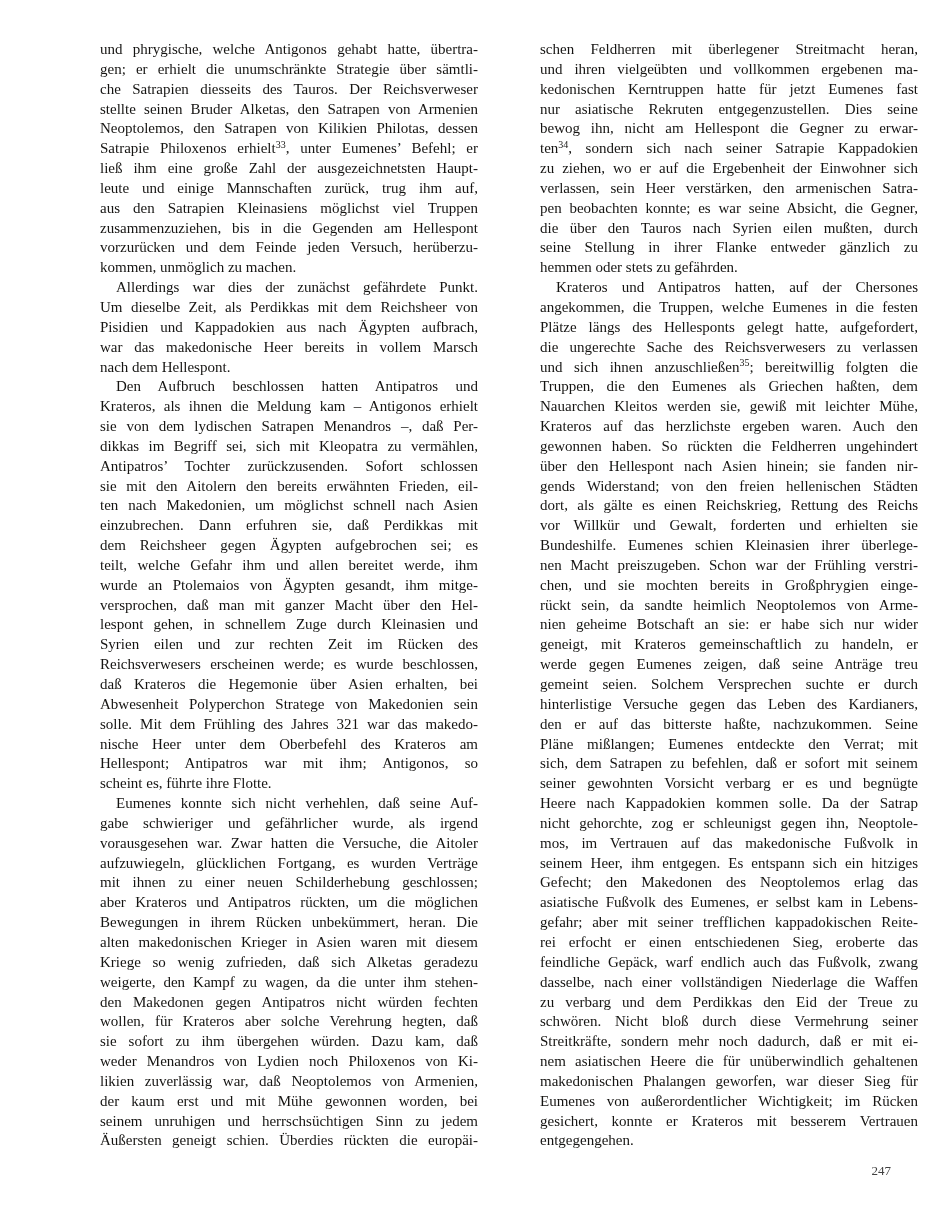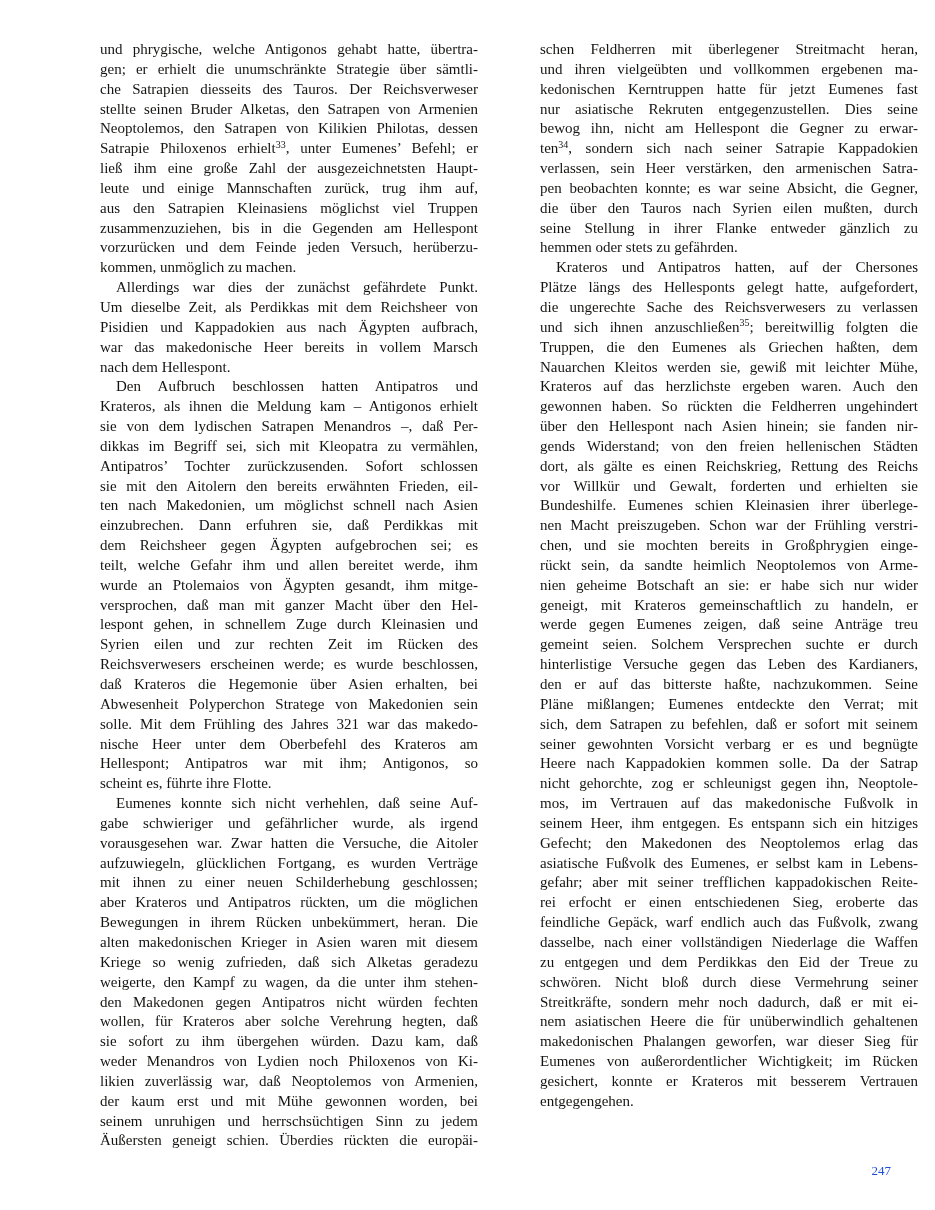--- a/index.html
+++ b/index.html
@@ -43,21 +43,21 @@
     letter-spacing: 0;
   }
   .page-number {
     position: absolute;
     left: 513px;
     top: 1163px;
     width: 378px;
     text-align: right;
     font-size: 13px;
     line-height: 16px;
-    color: #1d4ed8;
+    color: #404040;
   }
 </style>
 </head>
 <body>
 
 <div class="page">
   <div class="column col-left">
       <div class="paragraph">
         <div class="line">und phrygische, welche Antigonos gehabt hatte, übertra-</div>
         <div class="line">gen; er erhielt die unumschränkte Strategie über sämtli-</div>
@@ -124,28 +124,30 @@
       </div>
     </div>
   <div class="column col-right">
       <div class="paragraph">
         <div class="line">schen Feldherren mit überlegener Streitmacht heran,</div>
         <div class="line">und ihren vielgeübten und vollkommen ergebenen ma-</div>
         <div class="line">kedonischen Kerntruppen hatte für jetzt Eumenes fast</div>
         <div class="line">nur asiatische Rekruten entgegenzustellen. Dies seine</div>
         <div class="line">bewog ihn, nicht am Hellespont die Gegner zu erwar-</div>
         <div class="line">ten<sup>34</sup>, sondern sich nach seiner Satrapie Kappadokien</div>
+        <div class="line">zu ziehen, wo er auf die Ergebenheit der Einwohner sich</div>
         <div class="line">verlassen, sein Heer verstärken, den armenischen Satra-</div>
         <div class="line">pen beobachten konnte; es war seine Absicht, die Gegner,</div>
         <div class="line">die über den Tauros nach Syrien eilen mußten, durch</div>
         <div class="line">seine Stellung in ihrer Flanke entweder gänzlich zu</div>
         <div class="line flush">hemmen oder stets zu gefährden.</div>
       </div>
       <div class="paragraph">
         <div class="line indent">Krateros und Antipatros hatten, auf der Chersones</div>
+        <div class="line">angekommen, die Truppen, welche Eumenes in die festen</div>
         <div class="line">Plätze längs des Hellesponts gelegt hatte, aufgefordert,</div>
         <div class="line">die ungerechte Sache des Reichsverwesers zu verlassen</div>
         <div class="line">und sich ihnen anzuschließen<sup>35</sup>; bereitwillig folgten die</div>
         <div class="line">Truppen, die den Eumenes als Griechen haßten, dem</div>
         <div class="line">Nauarchen Kleitos werden sie, gewiß mit leichter Mühe,</div>
         <div class="line">Krateros auf das herzlichste ergeben waren. Auch den</div>
         <div class="line">gewonnen haben. So rückten die Feldherren ungehindert</div>
         <div class="line">über den Hellespont nach Asien hinein; sie fanden nir-</div>
         <div class="line">gends Widerstand; von den freien hellenischen Städten</div>
         <div class="line">dort, als gälte es einen Reichskrieg, Rettung des Reichs</div>
@@ -166,21 +168,21 @@
         <div class="line">Heere nach Kappadokien kommen solle. Da der Satrap</div>
         <div class="line">nicht gehorchte, zog er schleunigst gegen ihn, Neoptole-</div>
         <div class="line">mos, im Vertrauen auf das makedonische Fußvolk in</div>
         <div class="line">seinem Heer, ihm entgegen. Es entspann sich ein hitziges</div>
         <div class="line">Gefecht; den Makedonen des Neoptolemos erlag das</div>
         <div class="line">asiatische Fußvolk des Eumenes, er selbst kam in Lebens-</div>
         <div class="line">gefahr; aber mit seiner trefflichen kappadokischen Reite-</div>
         <div class="line">rei erfocht er einen entschiedenen Sieg, eroberte das</div>
         <div class="line">feindliche Gepäck, warf endlich auch das Fußvolk, zwang</div>
         <div class="line">dasselbe, nach einer vollständigen Niederlage die Waffen</div>
-        <div class="line">zu entgegen und dem Perdikkas den Eid der Treue zu</div>
+        <div class="line">zu verbarg und dem Perdikkas den Eid der Treue zu</div>
         <div class="line">schwören. Nicht bloß durch diese Vermehrung seiner</div>
         <div class="line">Streitkräfte, sondern mehr noch dadurch, daß er mit ei-</div>
         <div class="line">nem asiatischen Heere die für unüberwindlich gehaltenen</div>
         <div class="line">makedonischen Phalangen geworfen, war dieser Sieg für</div>
         <div class="line">Eumenes von außerordentlicher Wichtigkeit; im Rücken</div>
         <div class="line">gesichert, konnte er Krateros mit besserem Vertrauen</div>
         <div class="line flush">entgegengehen.</div>
       </div>
     </div>
   <div class="page-number">247</div>

